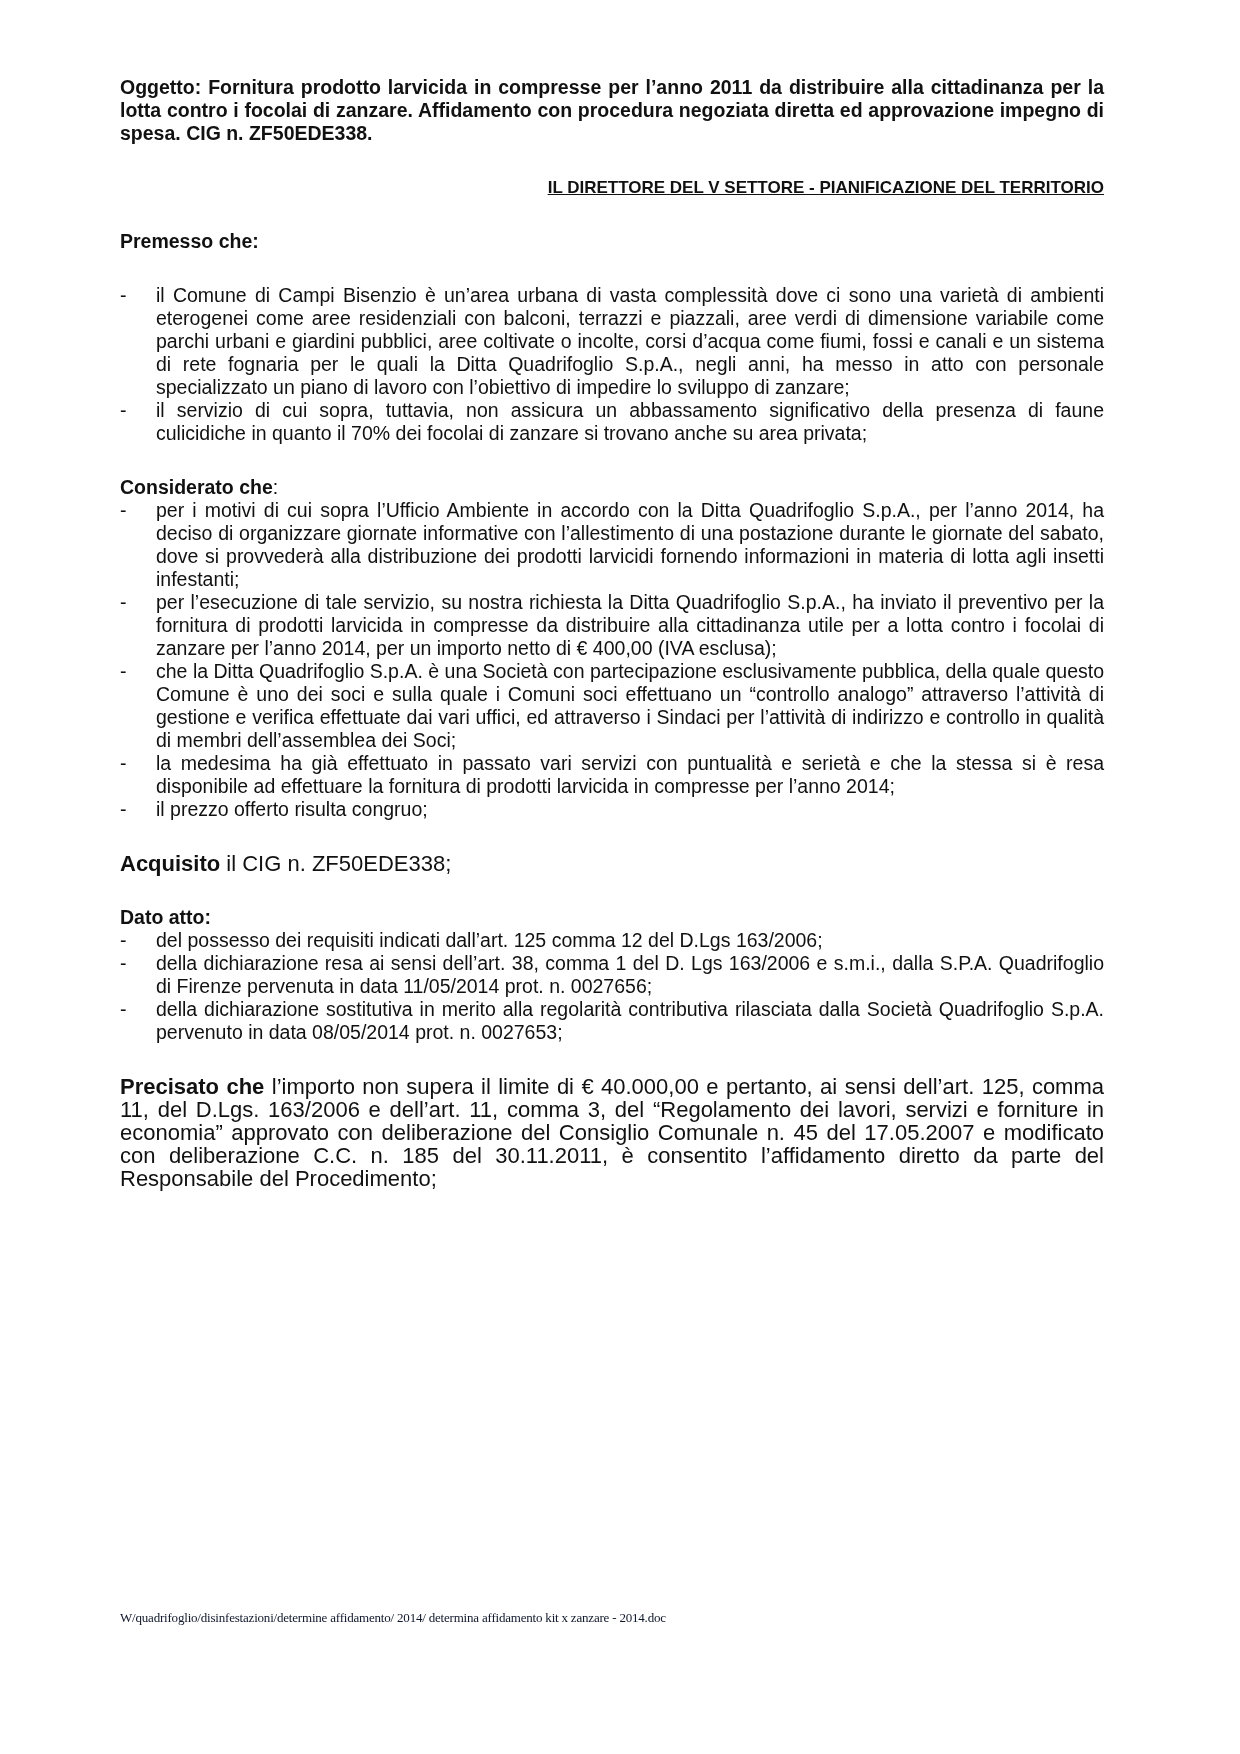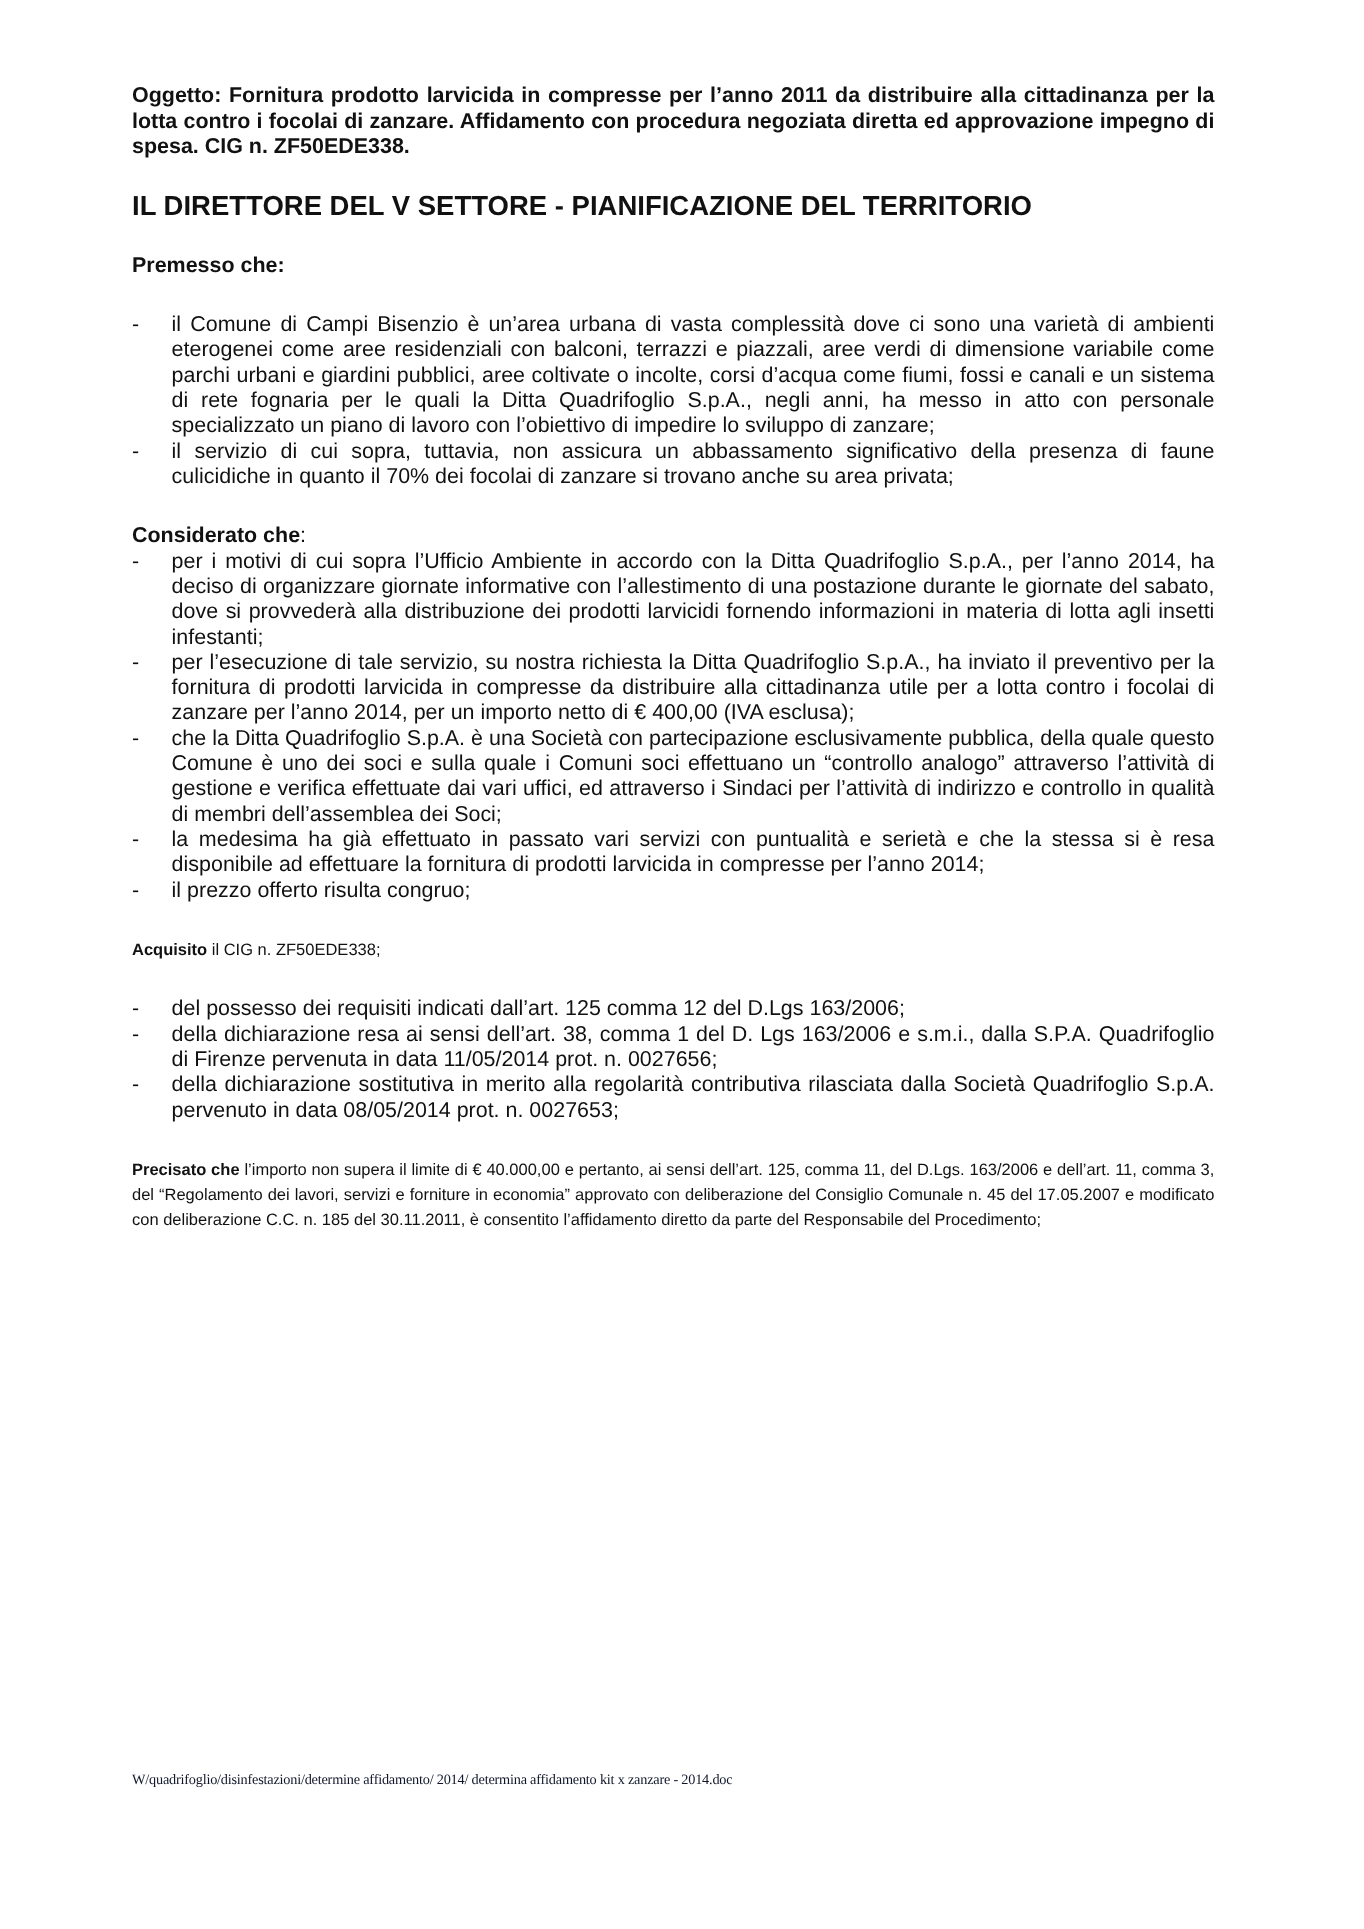--- a/index.html
+++ b/index.html
@@ -15,38 +15,39 @@
       font-family: "Liberation Sans", sans-serif;
       color: #111111;
     }
     .page {
       position: absolute;
       left: 120px;
       top: 76px;
       width: 984px;
     }
     .p {
-      font-size: 15px;
+      font-size: 22px;
       line-height: 23px;
       text-align: justify;
       margin: 0;
     }
     .subject {
       font-weight: bold;
       font-size: 19.5px;
       line-height: 23px;
       text-align: justify;
       margin: 0;
     }
     .director {
       font-weight: bold;
-      font-size: 25px;
+      font-size: 17px;
       line-height: 23px;
-      text-align: left;
+      text-align: right;
       margin: 31px 0 0 0;
+      text-decoration: underline;
     }
     .heading {
       font-weight: bold;
       font-size: 19.5px;
       line-height: 23px;
       margin: 0;
     }
     .heading .rest { font-weight: normal; }
     .bullets {
       list-style: none;
@@ -106,20 +107,21 @@
     <li><span class="dash">-</span><span>la medesima ha già effettuato in passato vari servizi con puntualità e serietà e che la stessa si è resa disponibile ad effettuare la fornitura di prodotti larvicida in compresse per l’anno 2014;</span></li>
     <li><span class="dash">-</span><span>il prezzo offerto risulta congruo;</span></li>
   </ul>
 
   <div class="gap-lg"></div>
 
   <p class="p"><span class="b">Acquisito</span><span> il CIG n. ZF50EDE338;</span></p>
 
   <div class="gap-lg"></div>
 
+  <p class="heading">Dato atto:</p>
   <ul class="bullets">
     <li><span class="dash">-</span><span>del possesso dei requisiti indicati dall’art. 125 comma 12 del D.Lgs 163/2006;</span></li>
     <li><span class="dash">-</span><span>della dichiarazione resa ai sensi dell’art. 38, comma 1 del D. Lgs 163/2006 e s.m.i., dalla S.P.A. Quadrifoglio di Firenze pervenuta in data 11/05/2014 prot. n. 0027656;</span></li>
     <li><span class="dash">-</span><span>della dichiarazione sostitutiva in merito alla regolarità contributiva rilasciata dalla Società Quadrifoglio S.p.A. pervenuto in data 08/05/2014 prot. n. 0027653;</span></li>
   </ul>
 
   <div class="gap-lg"></div>
 
   <p class="p"><span class="b">Precisato che</span><span> l’importo non supera il limite di € 40.000,00 e pertanto, ai sensi dell’art. 125, comma 11, del D.Lgs. 163/2006 e dell’art. 11, comma 3, del “Regolamento dei lavori, servizi e forniture in economia” approvato con deliberazione del Consiglio Comunale n. 45 del 17.05.2007 e modificato con deliberazione C.C. n. 185 del 30.11.2011, è consentito l’affidamento diretto da parte del Responsabile del Procedimento;</span></p>
 

